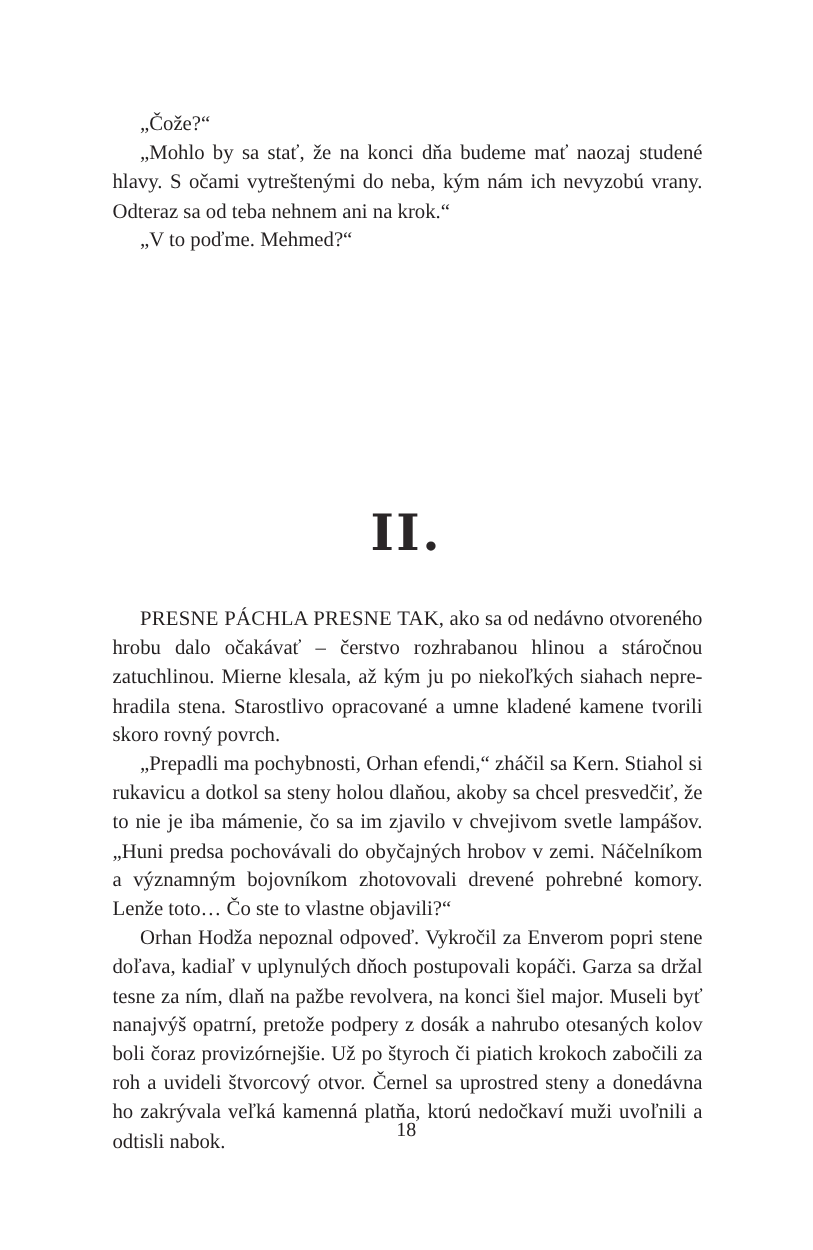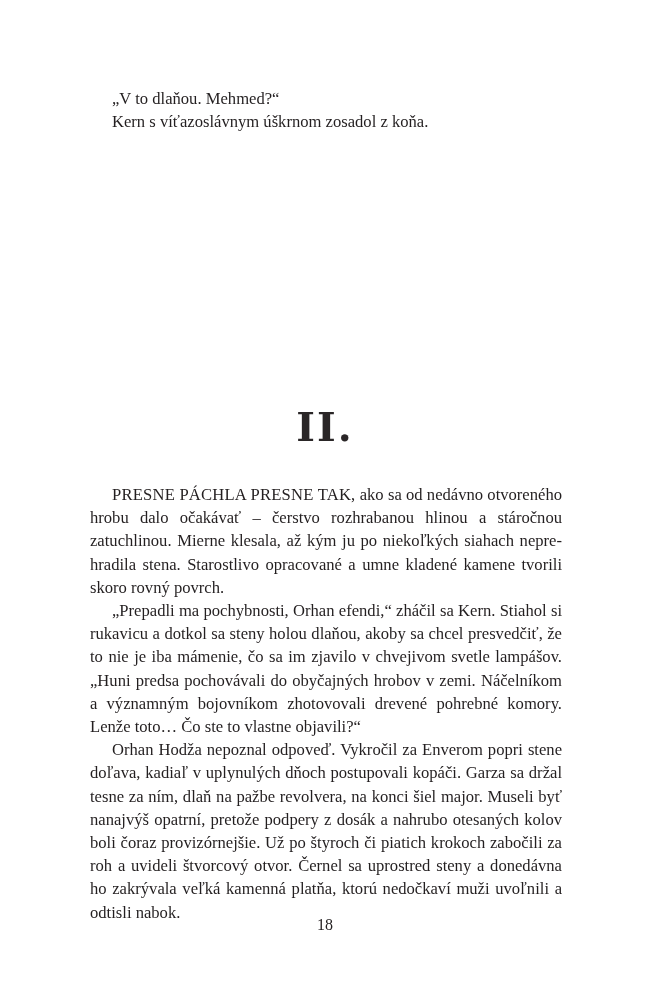--- a/index.html
+++ b/index.html
@@ -40,32 +40,33 @@
   .page2 {
     position: absolute;
     left: 90px;
     width: 472px;
     top: 483px;
   }
   .smallcaps-lead { letter-spacing: 0.2px; }
   .pagenum {
     position: absolute;
     left: 0; width: 650px;
-    top: 916px;
+    top: 896px;
     text-align: center;
     font-size: 16px;
     color: #231f20;
   }
 </style>
 </head>
 <body>
 
 <div class="page">
-  <p class="para last-left">„V to dlaňou. Mehmed?“</p>
-  <p class="para last-left">Kern s víťazoslávnym úškrnom zosadol z koňa.</p>
+  <p class="para last-left">„Čože?“</p>
+  <p class="para">„Mohlo by sa stať, že na konci dňa budeme mať naozaj studené hlavy. S očami vytreštenými do neba, kým nám ich nevyzobú vrany. Odteraz sa od teba nehnem ani na krok.“</p>
+  <p class="para last-left">„V to poďme. Mehmed?“</p>
 </div>
 
 <div class="chapter">II.</div>
 
 <div class="page2">
   <p class="para"><span class="smallcaps-lead">PRESNE PÁCHLA PRESNE TAK,</span><span> ako sa od nedávno otvore­ného hrobu dalo očakávať – čerstvo rozhrabanou hlinou a stáročnou zatuchlinou. Mierne klesala, až kým ju po niekoľkých siahach nepre­hradila stena. Starostlivo opracované a umne kladené kamene tvorili skoro rovný povrch.</span></p>
   <p class="para">„Prepadli ma pochybnosti, Orhan efendi,“ zháčil sa Kern. Stiahol si rukavicu a dotkol sa steny holou dlaňou, akoby sa chcel presvedčiť, že to nie je iba mámenie, čo sa im zjavilo v chvejivom svetle lampášov. „Huni predsa pochovávali do obyčajných hrobov v zemi. Náčelníkom a významným bojovníkom zhotovovali drevené pohrebné komory. Lenže toto… Čo ste to vlastne objavili?“</p>
   <p class="para">Orhan Hodža nepoznal odpoveď. Vykročil za Enverom popri stene doľava, kadiaľ v uplynulých dňoch postupovali kopáči. Garza sa držal tesne za ním, dlaň na pažbe revolvera, na konci šiel major. Museli byť nanajvýš opatrní, pretože podpery z dosák a nahrubo otesaných kolov boli čoraz provizórnejšie. Už po štyroch či piatich krokoch zabočili za roh a uvideli štvorcový otvor. Černel sa uprostred steny a donedávna ho zakrývala veľká kamenná platňa, ktorú nedočkaví muži uvoľnili a odtisli nabok.</p>
 </div>
 

